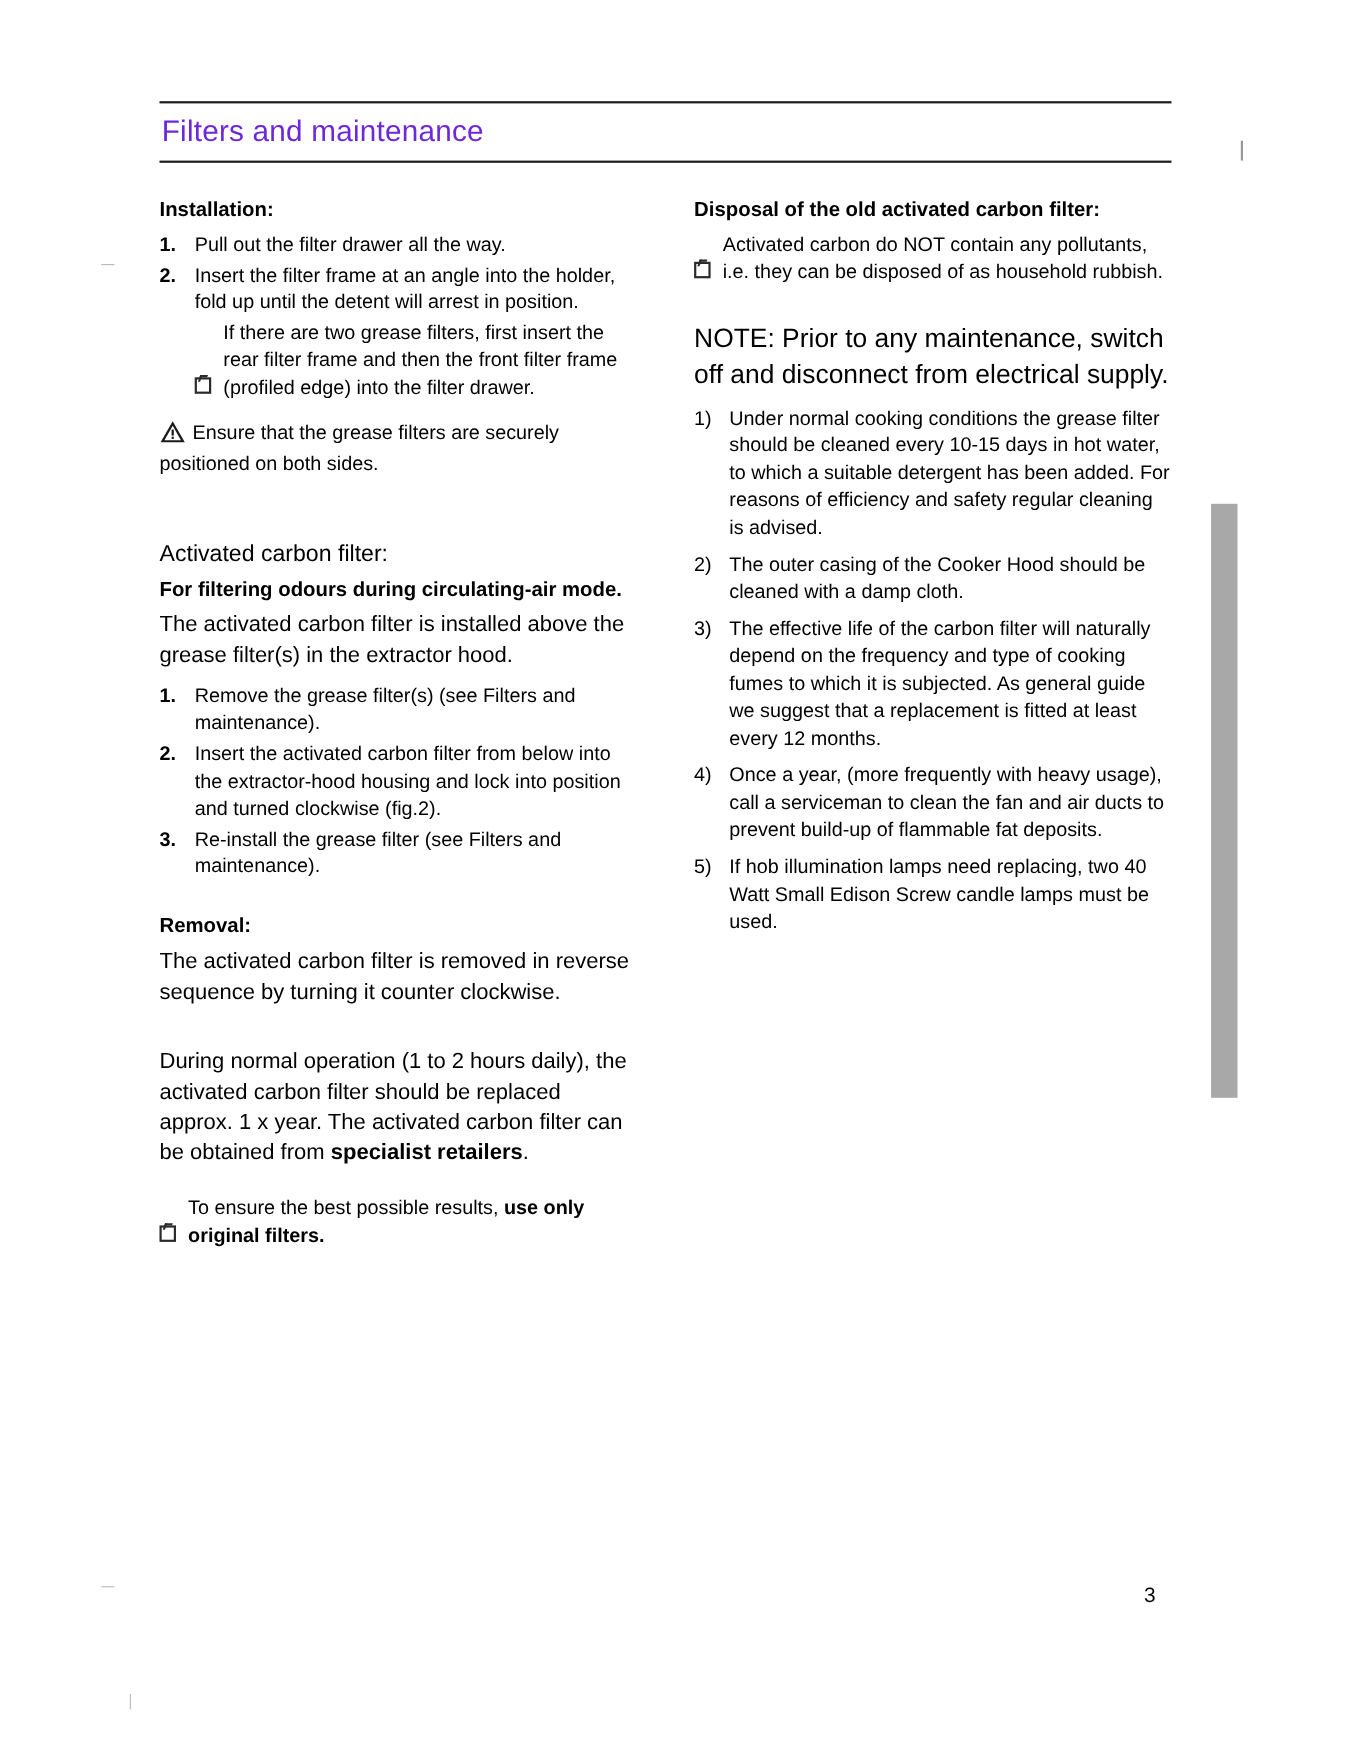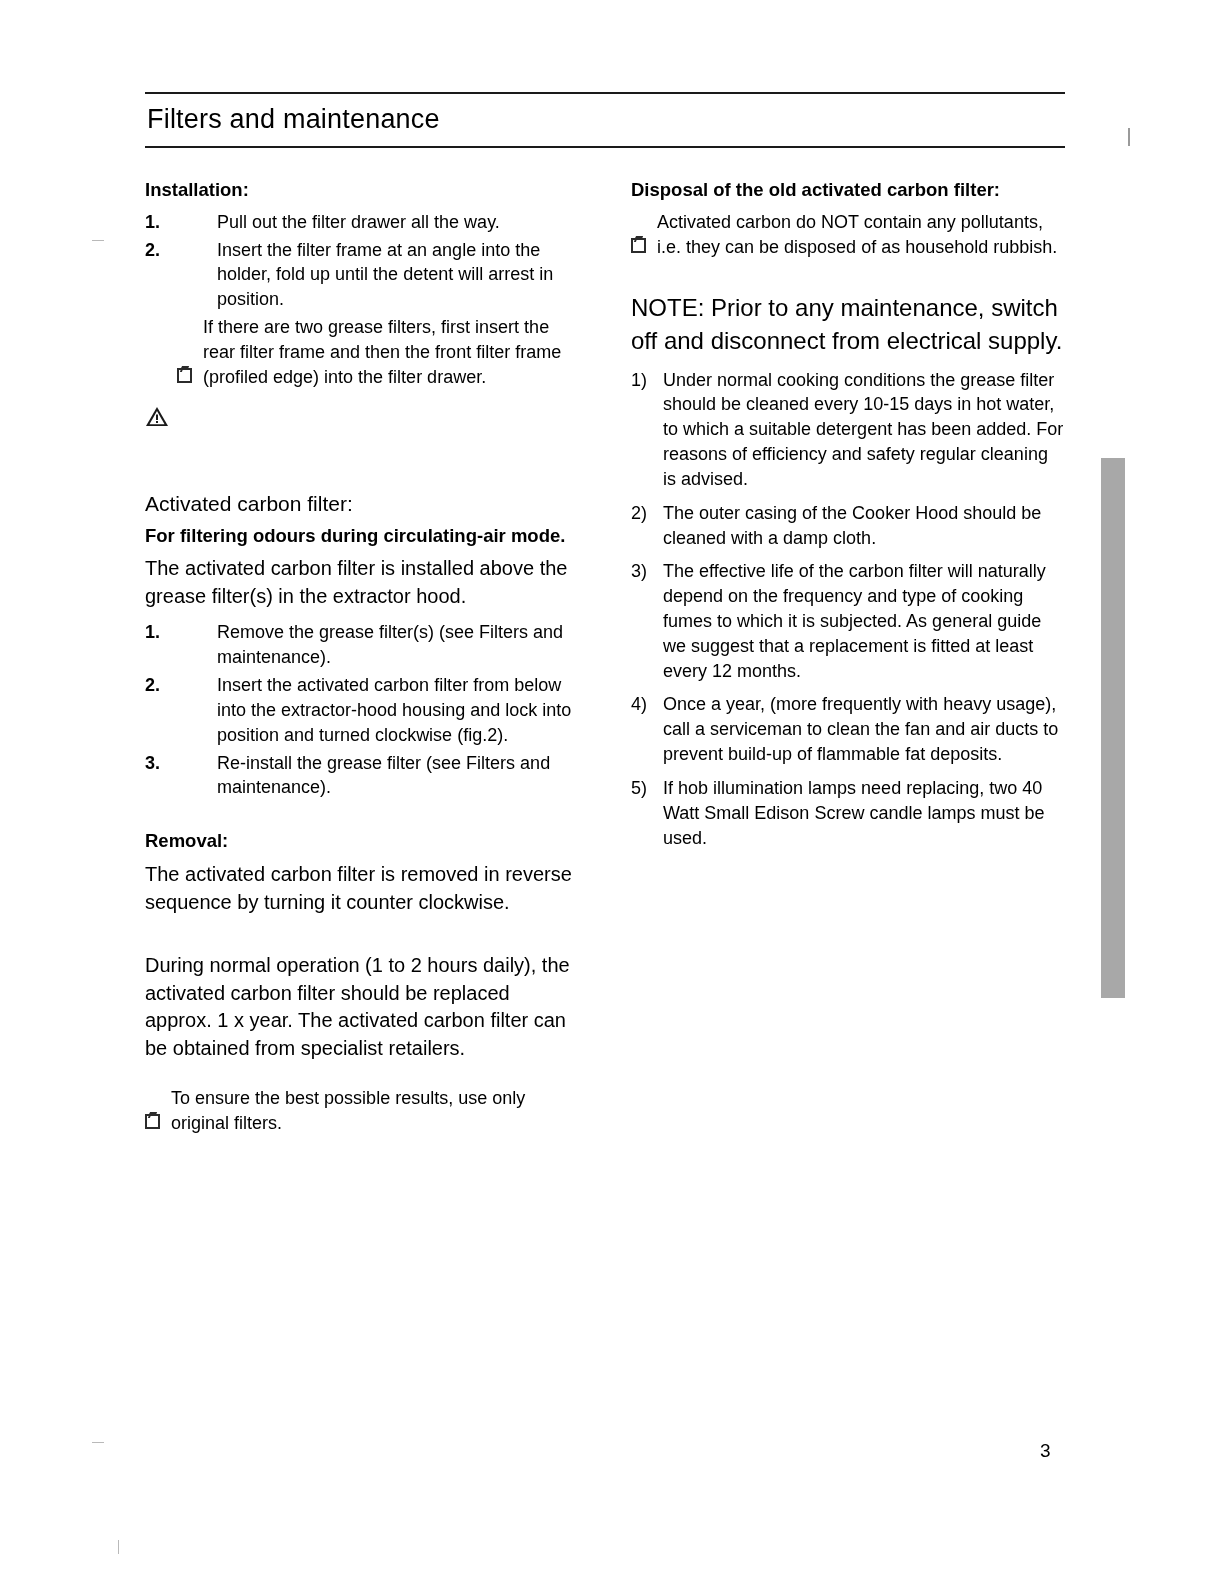--- a/index.html
+++ b/index.html
@@ -44,21 +44,21 @@
   .head-rule-bottom {
     border-top: 2px solid #1a1a1a;
     width: 920px;
     margin-top: 2px;
   }
 
   .page-heading {
     font-size: 27px;
     letter-spacing: 0.2px;
     padding: 10px 0 9px 2px;
-    color: #000000;
+    color: #6d28d9;
   }
 
   .columns {
     display: flex;
     gap: 52px;
     margin-top: 30px;
   }
   .col {
     width: 434px;
   }
@@ -91,21 +91,21 @@
     display: flex;
     font-size: 18px;
     line-height: 1.38;
     margin-bottom: 3px;
   }
   ol.num > li .marker {
     flex: 0 0 32px;
     font-weight: bold;
     text-align: left;
   }
-  ol.num > li .txt { flex: 1; margin-left: 40px; }
+  ol.num > li .txt { flex: 1; }
 
   
   ol.paren {
     list-style: none;
     margin: 0;
     padding: 0;
   }
   ol.paren > li {
     display: flex;
     font-size: 18px;
@@ -165,21 +165,21 @@
   .warn-tri {
     display: inline-block;
     vertical-align: -4px;
     margin-right: 6px;
   }
 
   .gap-lg { height: 56px; }
   .gap-md { height: 26px; }
   .gap-sm { height: 14px; }
 
-  strong.b { font-weight: normal; }
+  strong.b { font-weight: bold; }
 
   
   .side-bar {
     position: absolute;
     left: 1101px;
     top: 458px;
     width: 24px;
     height: 540px;
     background: #a8a8a8;
   }
@@ -250,21 +250,21 @@
         </div>
 
         <div class="warn">
           <span class="warn-tri">
             <svg width="24" height="21" viewBox="0 0 24 21">
               <polygon points="12,1 23,20 1,20" fill="#1a1a1a"></polygon>
               <polygon points="12,5 19.5,18.2 4.5,18.2" fill="#ffffff"></polygon>
               <rect x="11" y="8.5" width="2" height="5.5" fill="#1a1a1a"></rect>
               <rect x="11" y="15" width="2" height="2" fill="#1a1a1a"></rect>
             </svg>
-          </span>
+          </span><span>Ensure that the grease filters are securely positioned on both sides.</span>
         </div>
 
         <div class="gap-lg"></div>
 
         <h2 class="sec-big">Activated carbon filter:</h2>
         <h3 class="sec">For filtering odours during circulating-air mode.</h3>
         <p class="body">The activated carbon filter is installed above the grease filter(s) in the extractor hood.</p>
 
         <ol class="num">
           <li>

